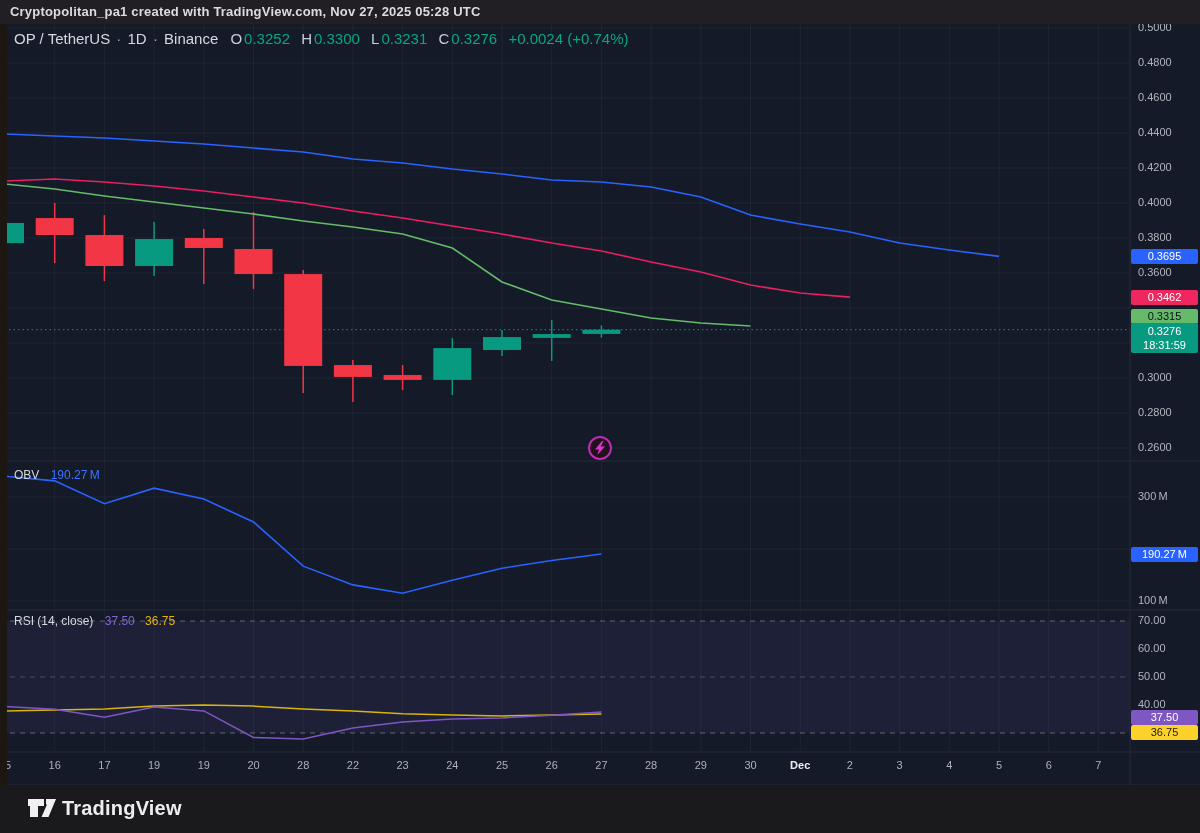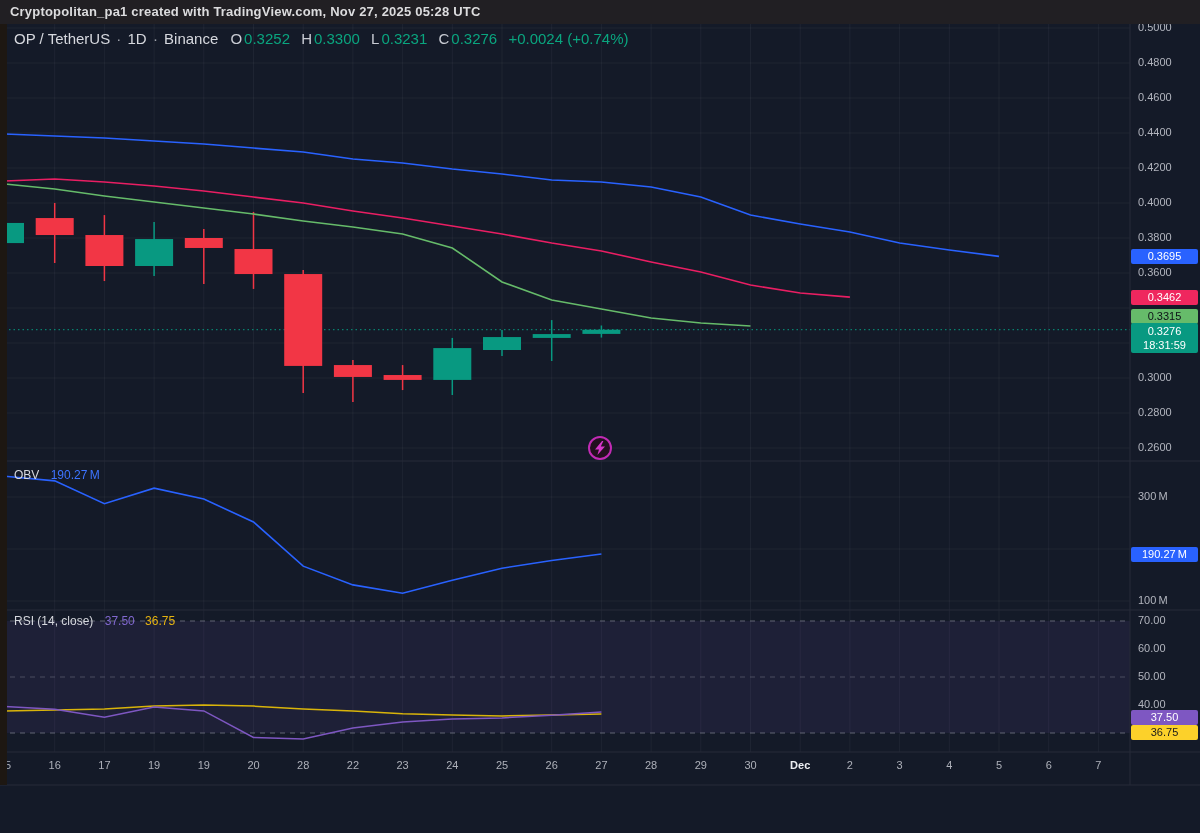--- a/index.html
+++ b/index.html
@@ -155,20 +155,29 @@
 
   <div id="bolt">
     <svg width="20" height="20" style="position:absolute;left:0;top:0;">
       <polygon points="12,3 5,11.5 9,11.5 7.4,17 15,8.5 10.8,8.5 13.4,3" fill="#d637c9"></polygon>
     </svg>
   </div>
 
   <div id="price-scale"></div>
   <div id="time-scale"></div>
 
+  <div id="footer">
+    <a style="text-decoration:none;">
+      <svg width="30" height="24" style="position:absolute;left:27px;top:11px;">
+        <polygon points="1,3 17,3 17,10 11,10 11,21 3,21 3,10 1,10" fill="#f0f0f2"></polygon>
+        <polygon points="19,3 29,3 21.5,21 14.5,21 20,8.6 19,8.6" fill="#f0f0f2"></polygon>
+      </svg>
+      <span class="brand">TradingView</span>
+    </a>
+  </div>
 
 <div class="lbl" style="left: 1138px; top: 21px;">0.5000</div>
     <div class="lbl" style="left: 1138px; top: 56px;">0.4800</div>
     <div class="lbl" style="left: 1138px; top: 91px;">0.4600</div>
     <div class="lbl" style="left: 1138px; top: 126px;">0.4400</div>
     <div class="lbl" style="left: 1138px; top: 161px;">0.4200</div>
     <div class="lbl" style="left: 1138px; top: 196px;">0.4000</div>
     <div class="lbl" style="left: 1138px; top: 231px;">0.3800</div>
     <div class="lbl" style="left: 1138px; top: 266px;">0.3600</div>
     <div class="lbl" style="left: 1138px; top: 371px;">0.3000</div>

